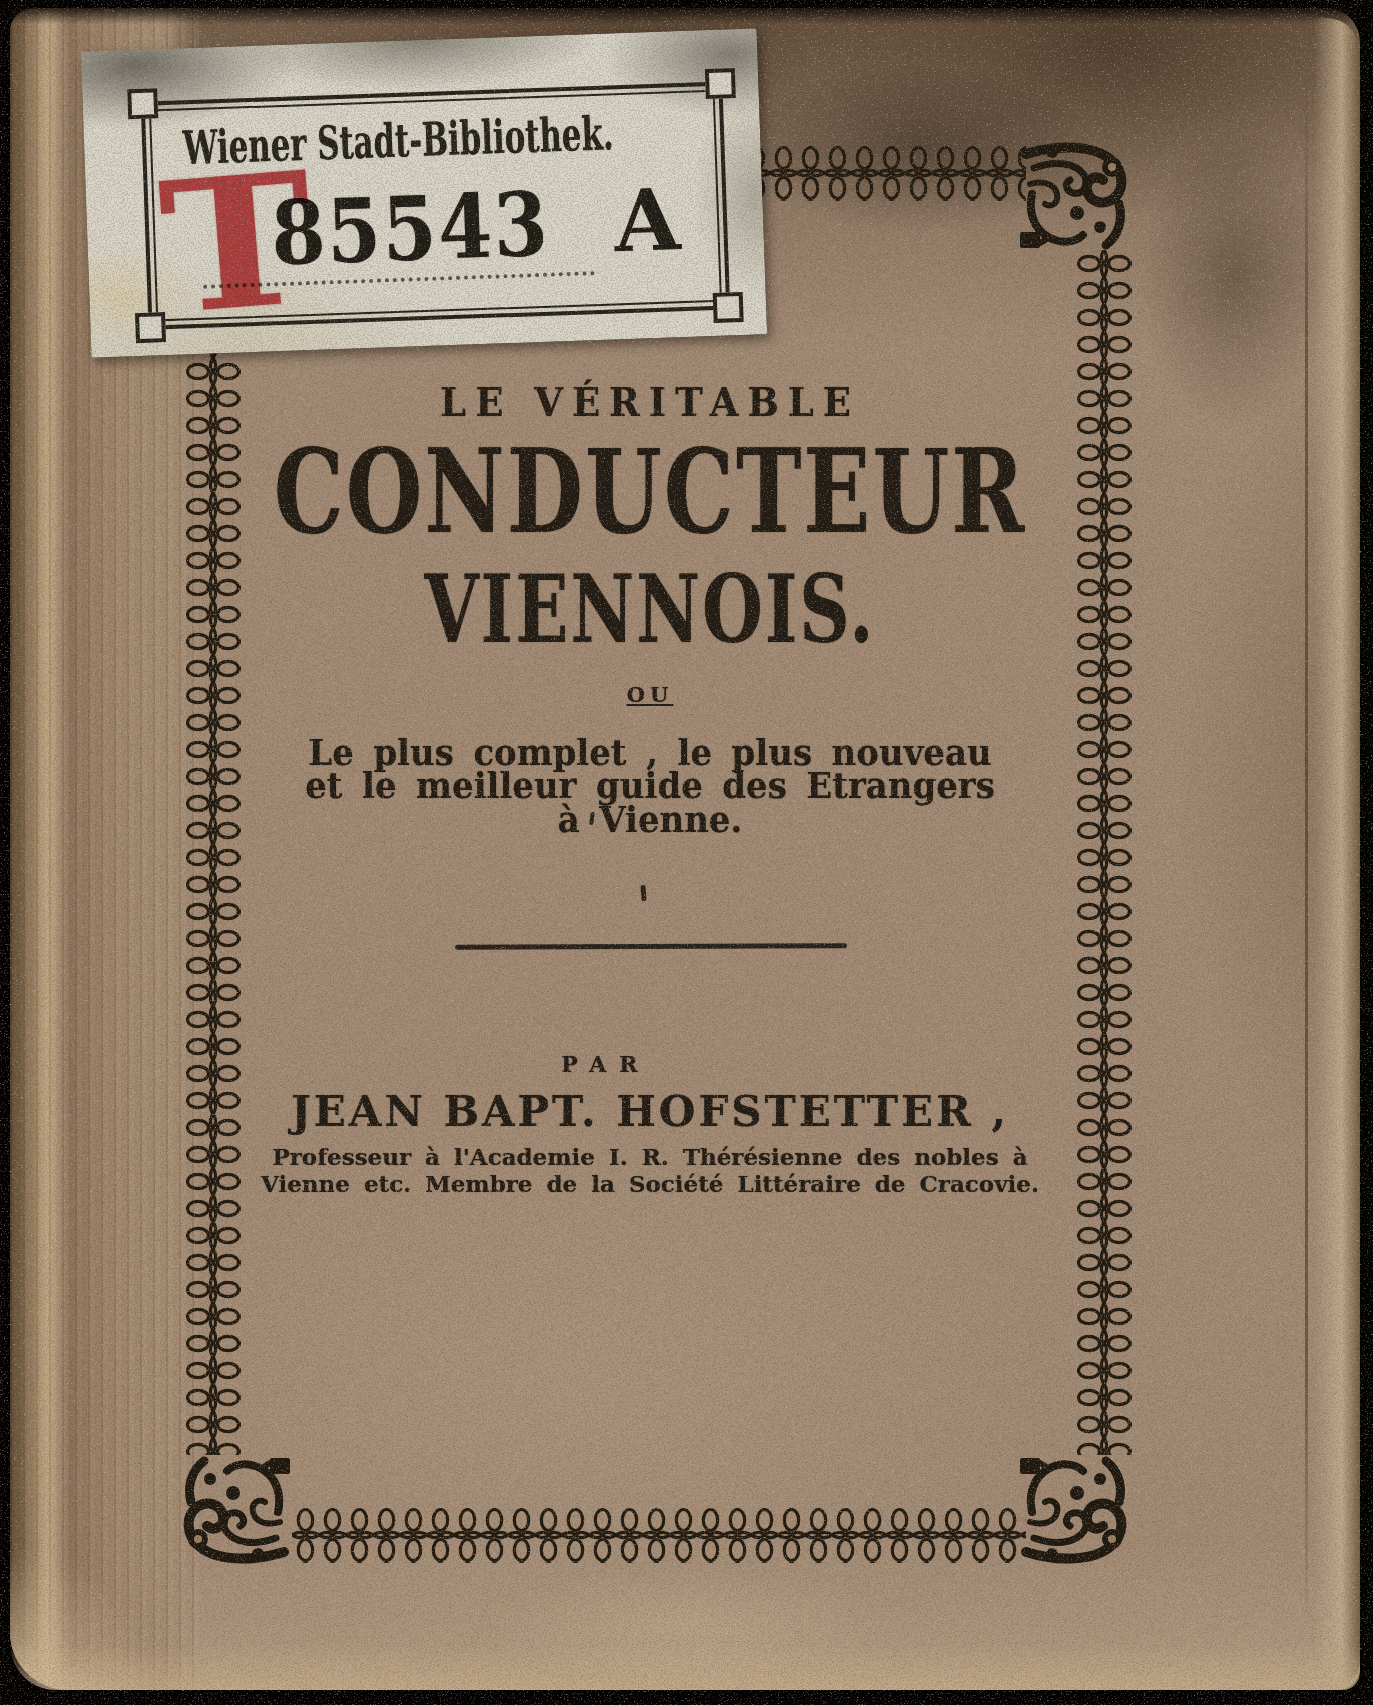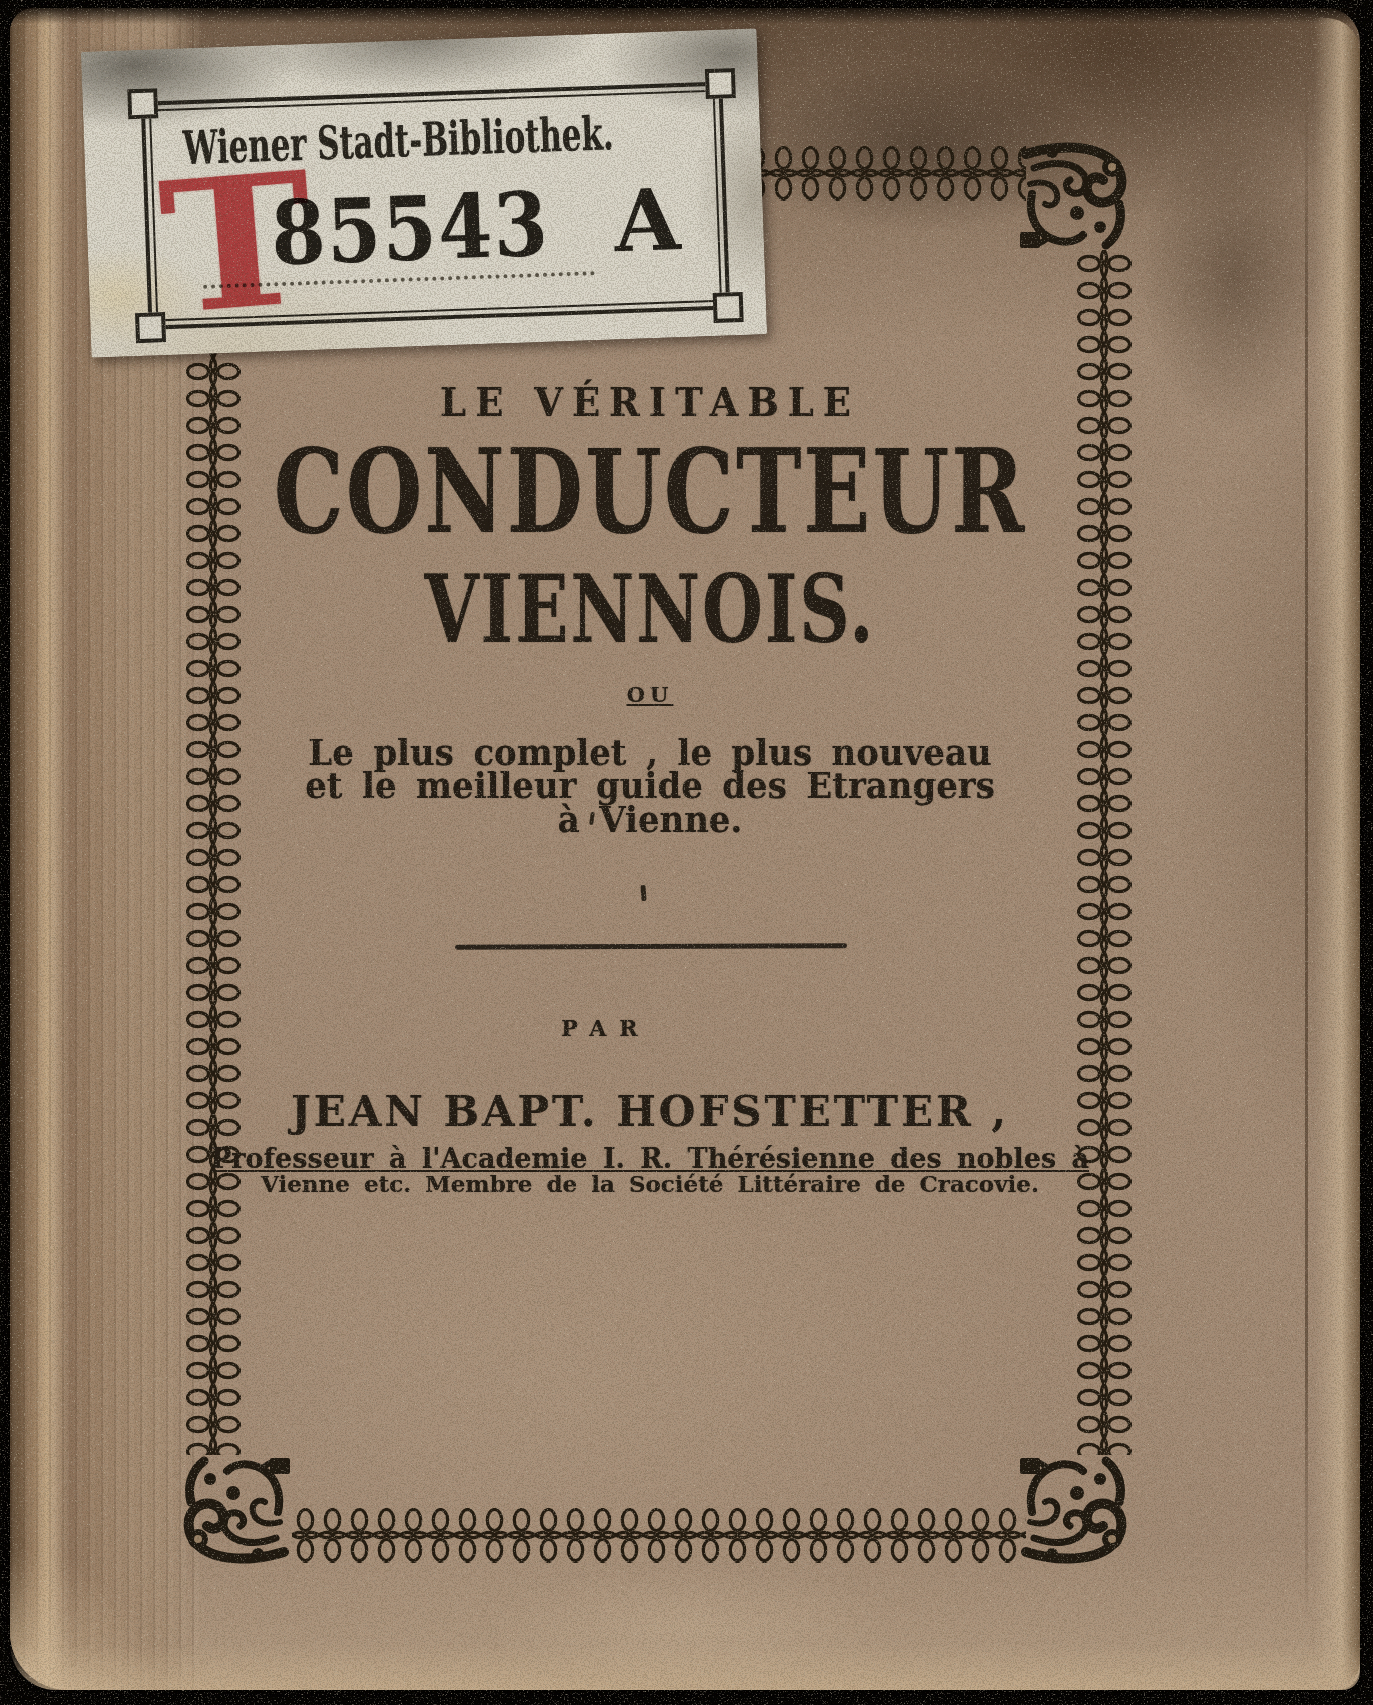--- a/index.html
+++ b/index.html
@@ -78,23 +78,23 @@
   .title-2 { top:563px; font-size:72px; letter-spacing:2px;
     transform:scale(0.97,1.30); transform-origin:center top; }
   .connector { top:684px; font-size:21px; letter-spacing:5px;text-decoration:underline; }
   .sub-1 { top:734px; font-size:35px; word-spacing:8px; transform:scale(.97,1.02); transform-origin:center top;}
   .sub-2 { top:767px; font-size:35px; word-spacing:8px; transform:scale(.97,1.02); transform-origin:center top;}
   .sub-3 { top:801px; font-size:35px; word-spacing:8px; transform:scale(.97,1.02); transform-origin:center top;}
   .rule {
     position:absolute; left:455px; top:944px; width:392px; height:5px;
     background:#2a231b; border-radius:3px; transform:rotate(-.2deg);
   }
-  .byline { top:1017px; font-size:22px; letter-spacing:13px; margin-left:-44px; }
+  .byline { top:1053px; font-size:22px; letter-spacing:13px; margin-left:-44px; }
   .author { top:1091px; font-size:42px; letter-spacing:3px; }
-  .aff-1 { top:1145px; font-size:27px; word-spacing:6px; font-weight:bold;text-decoration:underline; }
+  .aff-1 { top:1145px; font-size:23px; word-spacing:6px; font-weight:bold; }
   .aff-2 { top:1172px; font-size:23px; word-spacing:6px; font-weight:bold; }
   .ink-speck { position:absolute; background:#2b2318; border-radius:2px; }
   .speck-a { left:590px; top:812px; width:4px; height:13px; transform:rotate(8deg); }
   .speck-b { left:641px; top:885px; width:5px; height:16px; transform:rotate(-4deg); }
   
   .label {
     position:absolute; left:86px; top:40px; width:676px; height:306px;
     transform:rotate(-2deg);
     background-color:#d9d5c8;
     background-image:

